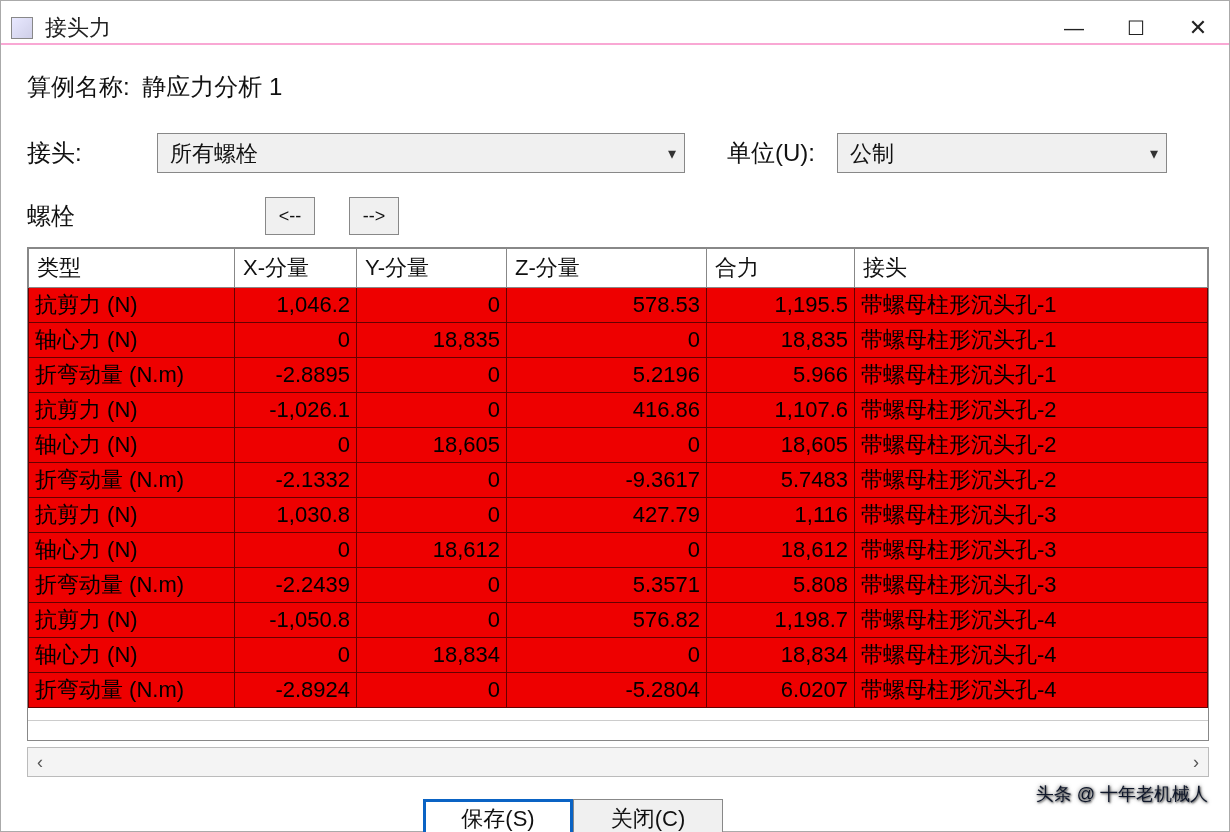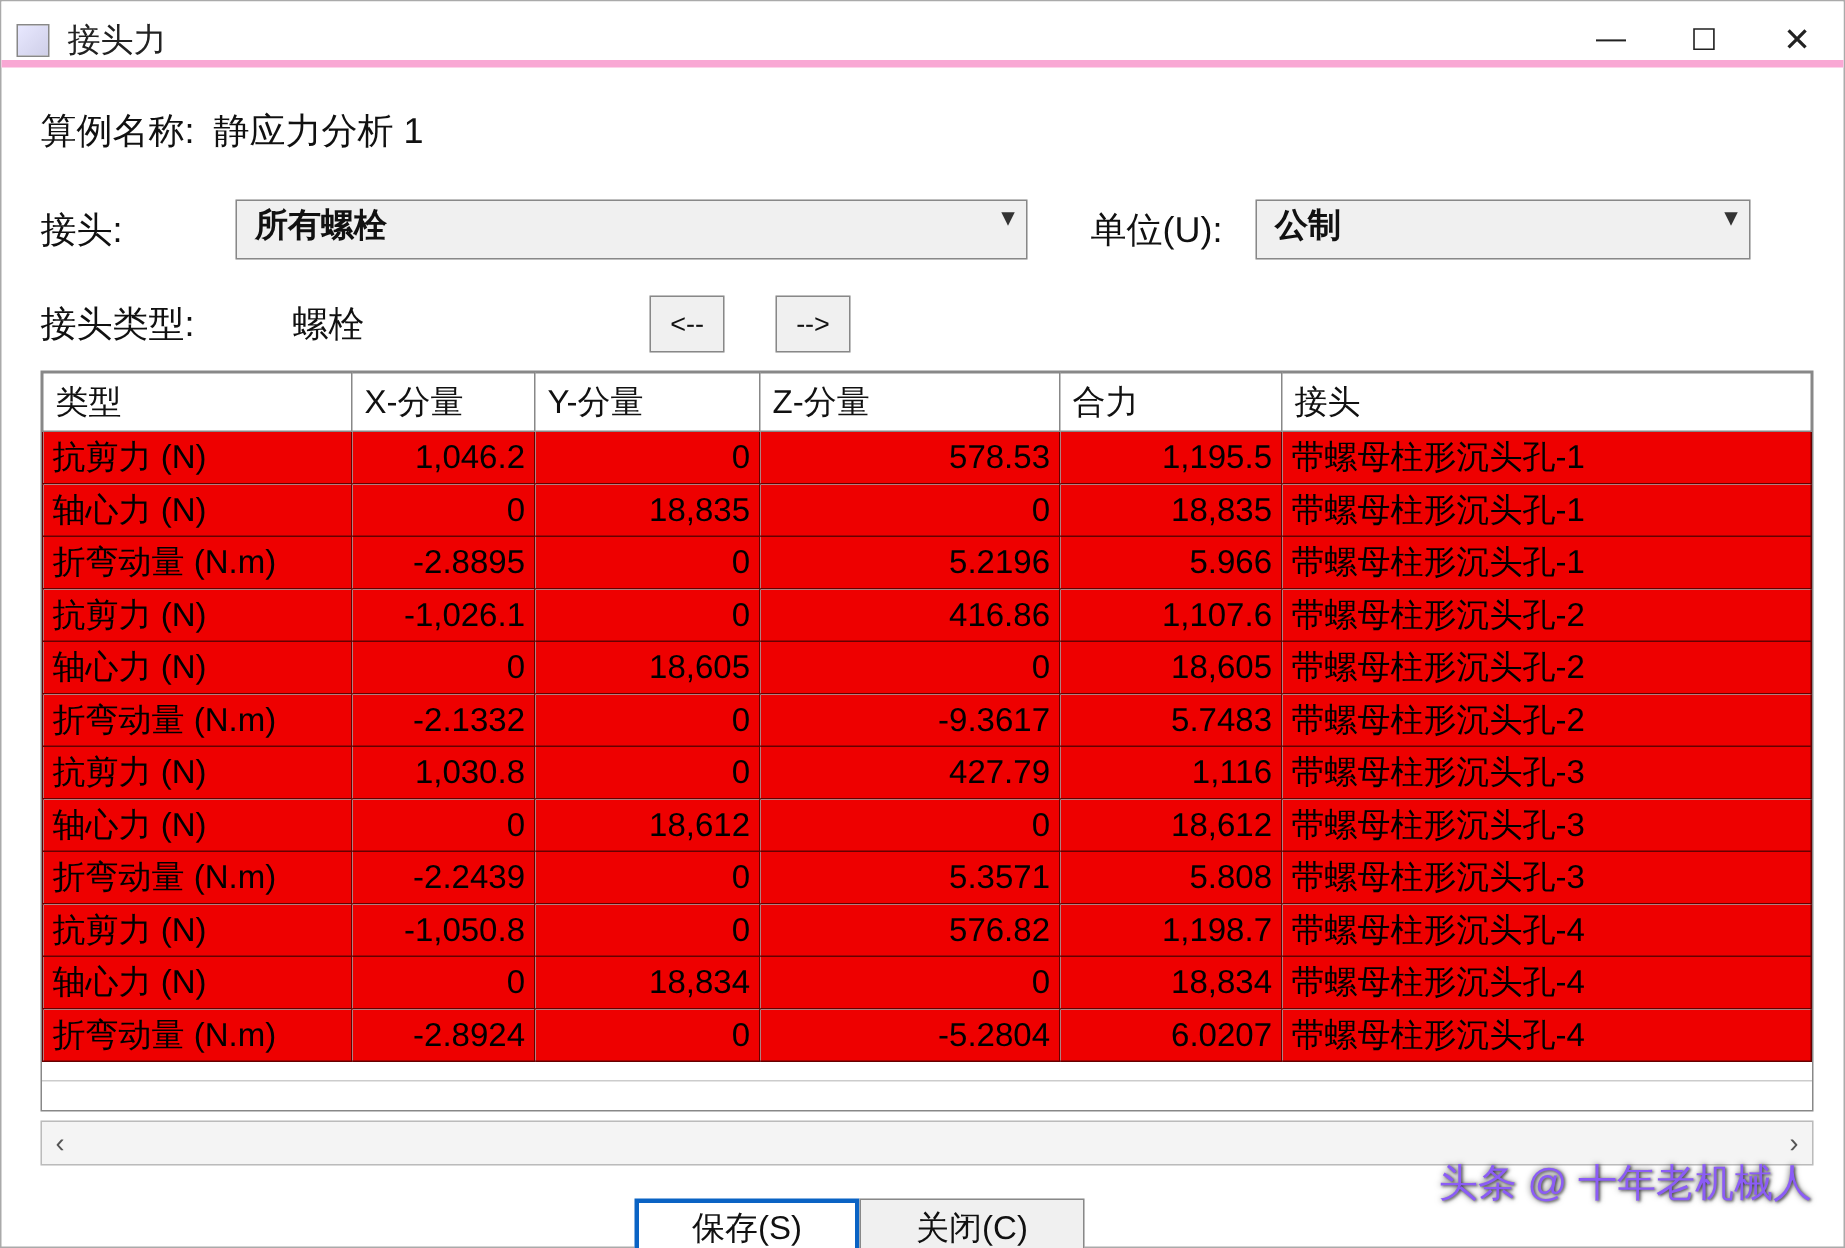--- a/index.html
+++ b/index.html
@@ -17,21 +17,21 @@
     height: 832px;
     border: 1px solid #aaa;
     background: #fff;
     display: flex;
     flex-direction: column;
   }
   .titlebar {
     height: 44px;
     display: flex;
     align-items: center;
-    border-bottom: 5px solid #f9a8d4;
+    border-bottom: 2px solid #f9a8d4;
     padding: 12px 0 0 10px;
     background: #fff;
   }
   .titlebar .app-icon {
     width: 22px;
     height: 22px;
     border: 1px solid #888;
     background: linear-gradient(135deg,#e8e8ff,#cfcfe8);
     margin-right: 12px;
   }
@@ -73,25 +73,25 @@
     font-size: 24px;
   }
   .filters .lbl { color: #111; }
   .lbl-conn { width: 130px; }
   .lbl-unit { width: 110px; margin-left: 42px; }
   .dropdown {
     height: 40px;
     border: 1px solid #888;
     background: #f0f0f0;
     display: flex;
+    align-items: center;
     justify-content: space-between;
     padding: 1px 8px 0 12px;
     font-size: 22px;
     color: #111;
-    font-weight: bold;
   }
   .dd-conn { width: 528px; }
   .dd-unit { width: 330px; }
   .chev { font-size: 16px; color: #333; }
   .type-row {
     display: flex;
     align-items: center;
     font-size: 24px;
     color: #111;
     margin-bottom: 10px;
@@ -193,22 +193,22 @@
   .btn.save-btn {
     width: 150px;
     border: 3px solid #0a63c4;
     background: #fff;
     margin-left: 396px;
   }
   .watermark {
     position: absolute;
     right: 22px;
     bottom: 26px;
-    font-size: 26px;
-    color: #8b5cf6;
+    font-size: 18px;
+    color: #0f172a;
     text-shadow: 0 0 4px rgba(0,0,0,0.6), 1px 1px 2px rgba(0,0,0,0.6);
     pointer-events: none;
   }
 </style>
 </head>
 <body>
 
 <div class="window">
 
   <div class="titlebar">
@@ -235,21 +235,20 @@
         <span class="chev">▾</span>
       </div>
       <span class="lbl lbl-unit">单位(U):</span>
       <div class="dropdown dd-unit">
         <span>公制</span>
         <span class="chev">▾</span>
       </div>
     </div>
 
     <div class="type-row">
-      <span class="lbl-type">接头类型:</span>
       <span class="val-type">螺栓</span>
       <span class="nav-btn">&lt;--</span>
       <span class="nav-btn">--&gt;</span>
     </div>
 
     <div class="table-wrap">
       <table>
         <colgroup>
           <col class="col-type">
             <col class="col-x">

